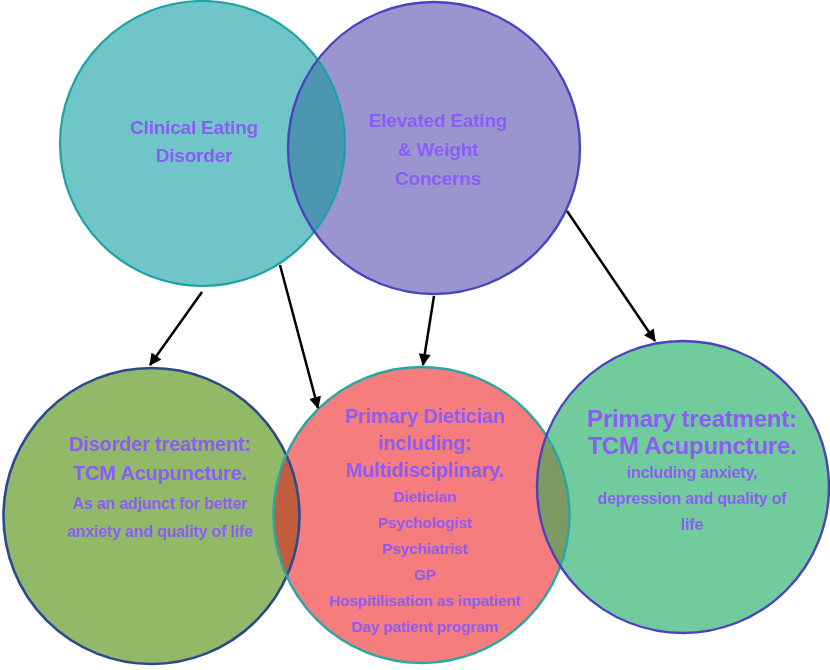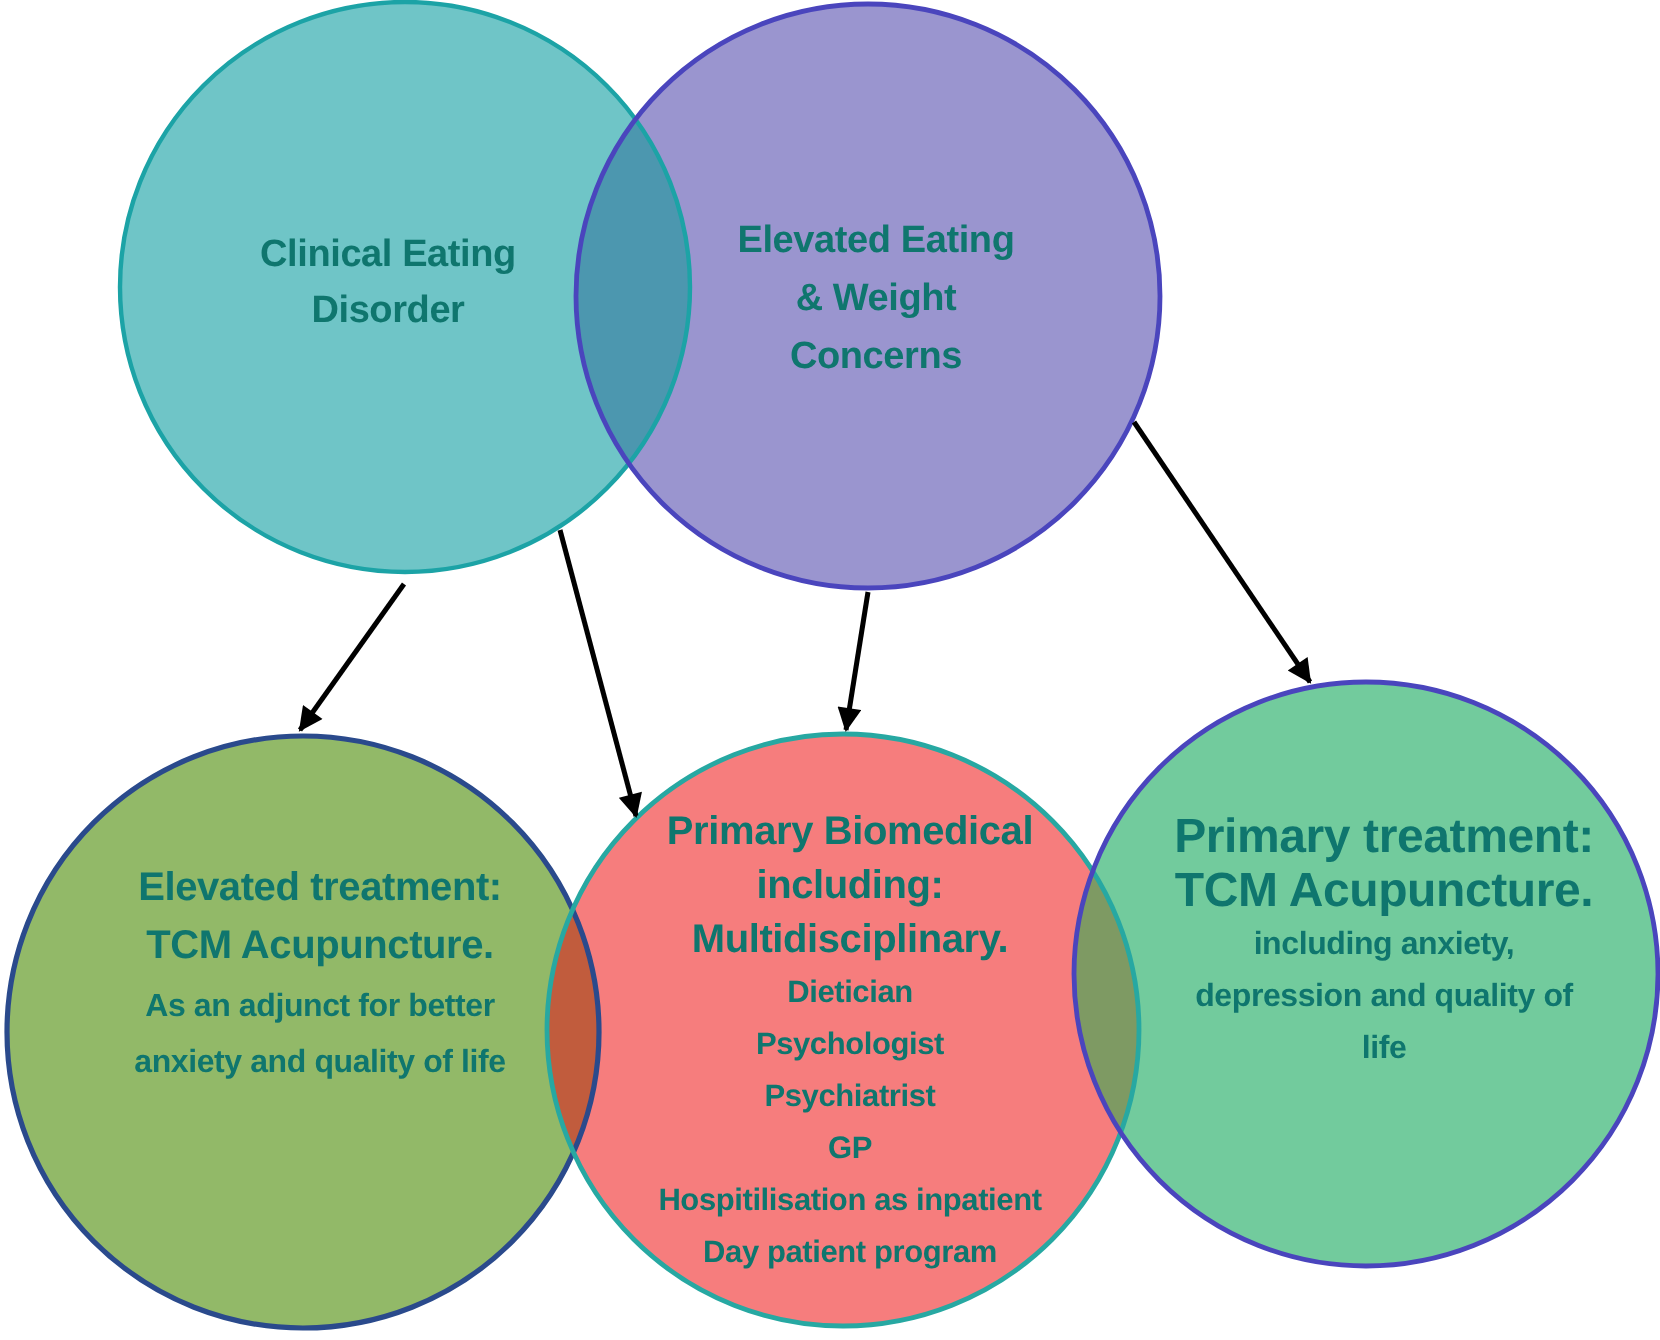--- a/index.html
+++ b/index.html
@@ -8,21 +8,21 @@
     width:830px;height:670px;
     background:#ffffff;
     font-family:"Liberation Sans", sans-serif;
     overflow:hidden;
   }
   #venn-svg{position:absolute;left:0;top:0;}
   .lbl{
     position:absolute;
     font-weight:700;
     text-align:center;
-    color:#0f766e;
+    color:#8b5cf6;
     letter-spacing:-0.2px;
     z-index:5;
   }
   .lbl div{white-space:nowrap;}
   #lbl-clinical        {left:84px;  top:114px; width:220px; font-size:19px; line-height:28px;}
   #lbl-elevated        {left:328px; top:106px; width:220px; font-size:19px; line-height:29px;}
   #lbl-secondary-title {left:30px;  top:430px; width:260px; font-size:20px; line-height:29px;}
   #lbl-secondary-body  {left:30px;  top:490px; width:260px; font-size:16px; line-height:27.5px;}
   #lbl-biomedical-title{left:295px; top:403px; width:260px; font-size:20px; line-height:27px;}
   #lbl-biomedical-items{left:295px; top:484px; width:260px; font-size:15.5px; line-height:26px;}
@@ -83,30 +83,30 @@
     <div>Disorder</div>
   </div>
 
   <div class="lbl" id="lbl-elevated">
     <div>Elevated Eating</div>
     <div>&amp; Weight</div>
     <div>Concerns</div>
   </div>
 
   <div class="lbl" id="lbl-secondary-title">
-    <div>Elevated treatment:</div>
+    <div>Disorder treatment:</div>
     <div>TCM Acupuncture.</div>
   </div>
   <div class="lbl" id="lbl-secondary-body">
     <div>As an adjunct for better</div>
     <div>anxiety and  quality of life</div>
   </div>
 
   <div class="lbl" id="lbl-biomedical-title">
-    <div>Primary Biomedical</div>
+    <div>Primary Dietician</div>
     <div>including:</div>
     <div>Multidisciplinary.</div>
   </div>
   <div class="lbl" id="lbl-biomedical-items">
     <div>Dietician</div>
     <div>Psychologist</div>
     <div>Psychiatrist</div>
     <div>GP</div>
     <div>Hospitilisation as inpatient</div>
     <div>Day patient program</div>

